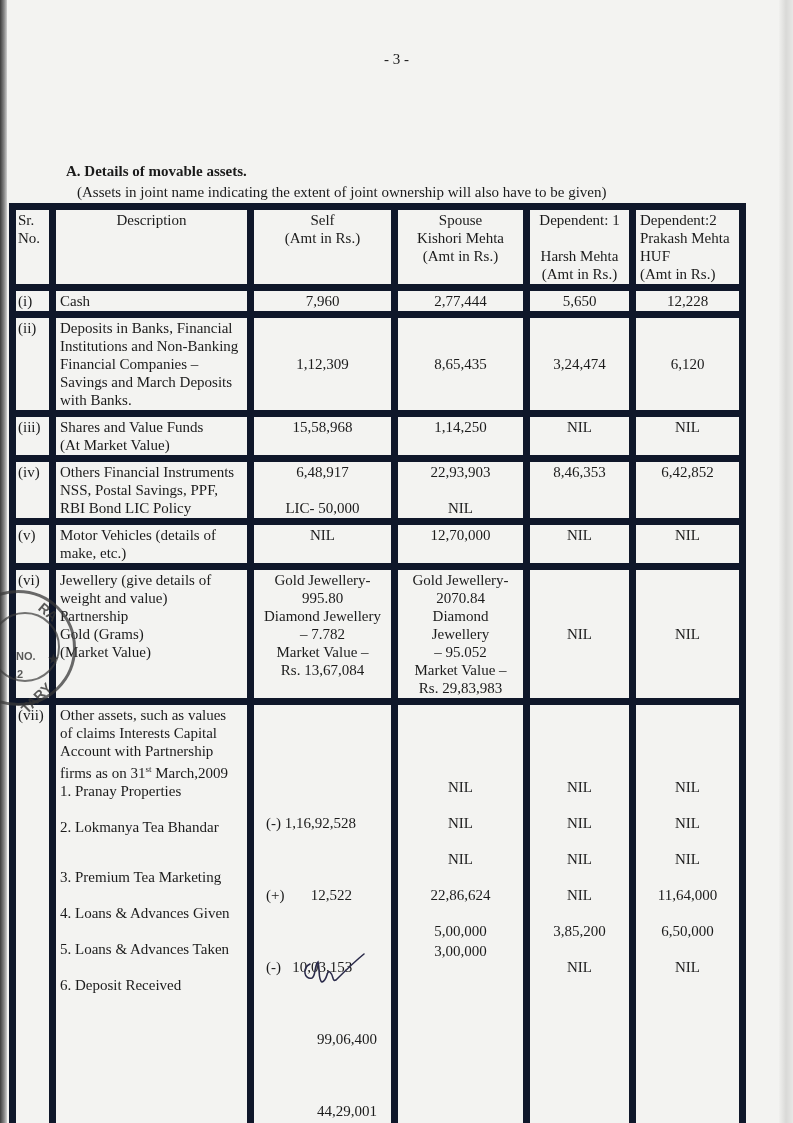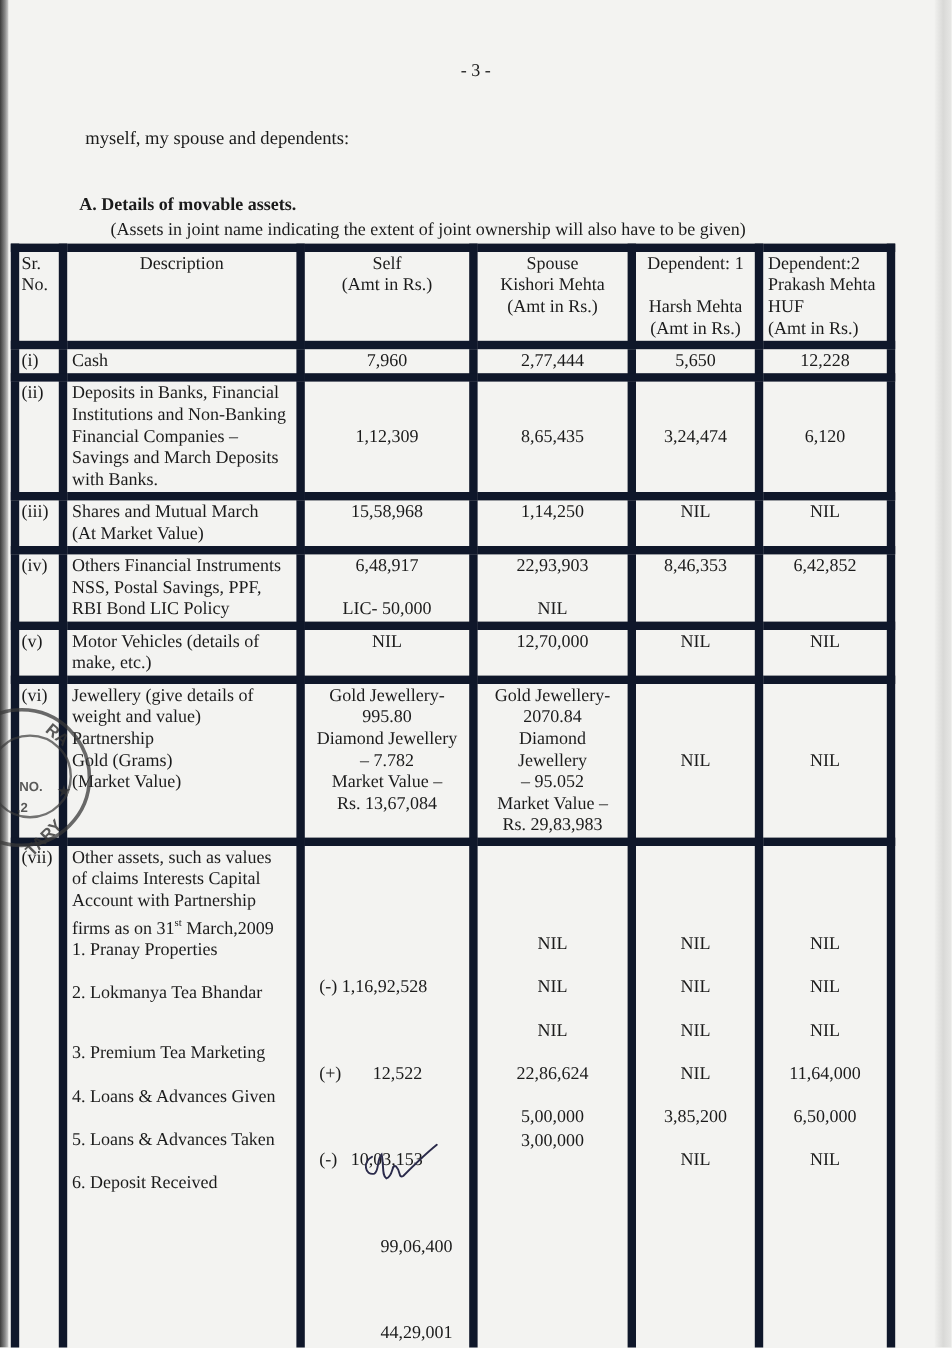--- a/index.html
+++ b/index.html
@@ -22,21 +22,21 @@
   }
   .intro {
     position: absolute; top: 106px; left: 49px; width: 620px;
     font-size: 15.5px; line-height: 20px;
   }
   .intro .indent { padding-left: 22px; }
   .section-title {
     position: absolute; top: 163px; left: 66px; font-size: 15px; font-weight: bold;
   }
   .section-note {
-    position: absolute; top: 184px; left: 92px; font-size: 15px;
+    position: absolute; top: 184px; left: 77px; font-size: 15px;
   }
   table.assets {
     position: absolute; top: 203px; left: 9px; width: 730px;
     border-collapse: collapse; font-size: 15px; line-height: 18px;
     table-layout: fixed;
   }
   table.assets td, table.assets th {
     border: 7px solid #0f172a; vertical-align: top; padding: 1px 4px;
     font-weight: normal;
   }
@@ -65,21 +65,20 @@
 </style>
 </head>
 <body>
 
 <div class="left-edge"></div>
 <div class="right-edge"></div>
 
 <div class="page-number">- 3 -</div>
 
 <div class="intro">
-  <div class="indent">myself, my spouse and dependents:</div>
 </div>
 
 <div class="section-title">A.  Details of movable assets.</div>
 <div class="section-note">(Assets in joint name indicating the extent of joint ownership will also have to be given)</div>
 
 <table class="assets">
   <colgroup>
     <col style="width:40px">
       <col style="width:198px">
       <col style="width:144px">
@@ -139,21 +138,21 @@
       </td>
       <td class="c mid">1,12,309</td>
       <td class="c mid">8,65,435</td>
       <td class="c mid">3,24,474</td>
       <td class="c mid">6,120</td>
     </tr>
 
     <tr>
       <td class="sr">(iii)</td>
       <td>
-        <div>Shares and Mutual March</div>
+        <div>Shares and Value Funds</div>
         <div>(At Market Value)</div>
       </td>
       <td class="c">15,58,968</td>
       <td class="c">1,14,250</td>
       <td class="c">NIL</td>
       <td class="c">NIL</td>
     </tr>
 
     <tr>
       <td class="sr">(iv)</td>

